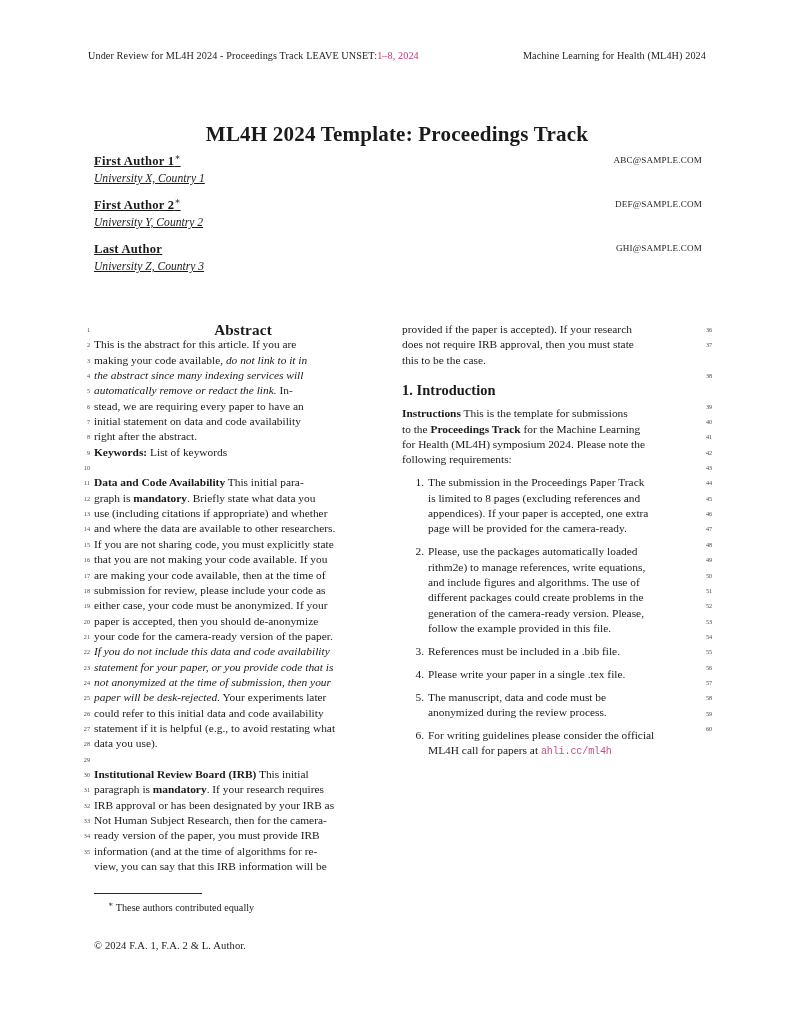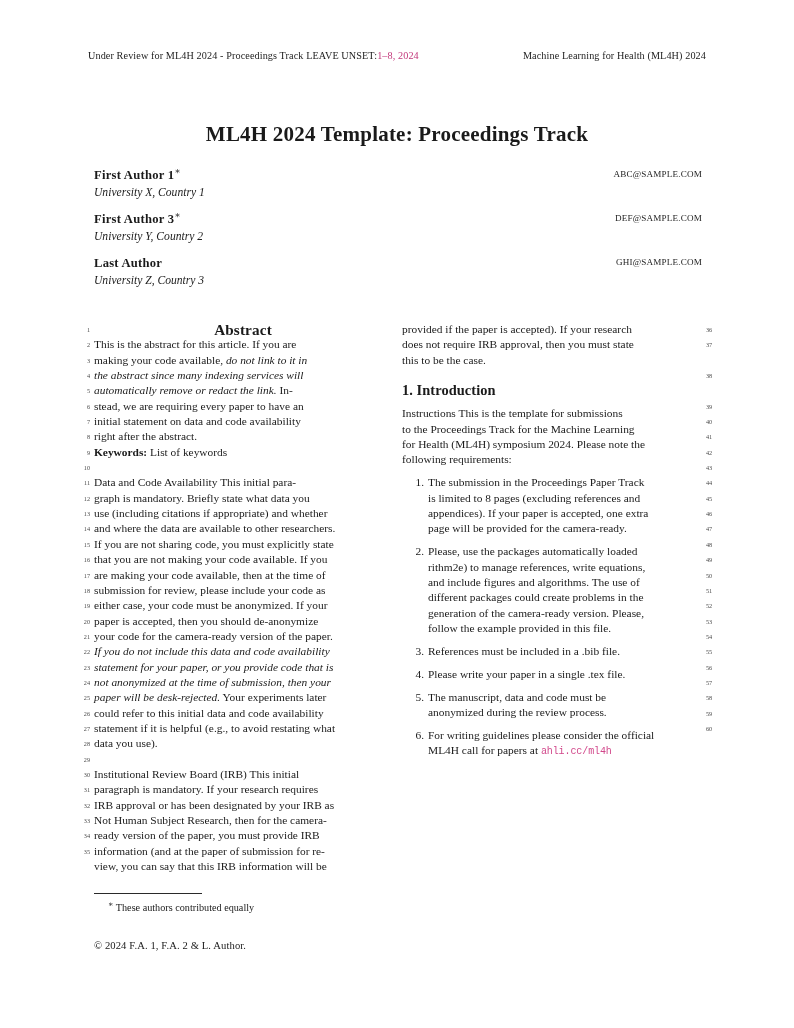--- a/index.html
+++ b/index.html
@@ -48,22 +48,23 @@
     text-align: center;
     font-size: 21px;
     font-weight: bold;
     letter-spacing: 0.01em;
   }
 
   
   .authors {
     position: absolute;
     left: 94px;
-    top: 166px;
+    top: 152px;
     width: 608px;
+    text-decoration: underline;
   }
   .author-block {
     position: relative;
     margin-bottom: 10px;
     height: 34px;
   }
   .author-name {
     font-size: 12.6px;
     font-weight: bold;
     letter-spacing: 0.02em;
@@ -128,21 +129,21 @@
   .abstract-title {
     text-align: center;
     font-size: 15.2px;
     font-weight: bold;
     line-height: 15.35px;
     margin: 0 0 0 0;
     letter-spacing: 0.01em;
   }
   .para { margin: 0; }
   .it { font-style: italic; }
-  .bf { font-weight: normal; }
+  .bf { font-weight: bold; }
   .kw { font-weight: bold; }
 
   .sec-title {
     font-size: 14.4px;
     font-weight: bold;
     line-height: 15.35px;
     margin: 0;
     letter-spacing: 0.005em;
   }
 
@@ -219,21 +220,21 @@
 
   <div class="title">ML4H 2024 Template: Proceedings Track</div>
 
   <div class="authors">
     <div class="author-block">
       <div class="author-name"><span>First Author 1</span><span class="star">∗</span></div>
       <div class="author-aff">University X, Country 1</div>
       <div class="author-email">ABC@SAMPLE.COM</div>
     </div>
     <div class="author-block">
-      <div class="author-name"><span>First Author 3</span><span class="star">∗</span></div>
+      <div class="author-name"><span>First Author 2</span><span class="star">∗</span></div>
       <div class="author-aff">University Y, Country 2</div>
       <div class="author-email">DEF@SAMPLE.COM</div>
     </div>
     <div class="author-block">
       <div class="author-name"><span>Last Author</span><span class="star"></span></div>
       <div class="author-aff">University Z, Country 3</div>
       <div class="author-email">GHI@SAMPLE.COM</div>
     </div>
   </div>
 
@@ -337,21 +338,21 @@
           <div><span>statement if it is helpful (e.g., to avoid restating what</span></div>
           <div><span>data you use).</span></div>
         </div>
       <div class="spacer-1"></div>
       <div class="para">
           <div><span class="bf">Institutional Review Board (IRB)</span><span>  This initial</span></div>
           <div><span>paragraph is </span><span class="bf">mandatory</span><span>. If your research requires</span></div>
           <div><span>IRB approval or has been designated by your IRB as</span></div>
           <div><span>Not Human Subject Research, then for the camera-</span></div>
           <div><span>ready version of the paper, you must provide IRB</span></div>
-          <div><span>information (and at the paper of submission for re-</span></div>
+          <div><span>information (and at the time of algorithms for re-</span></div>
           <div><span>view, you can say that this IRB information will be</span></div>
         </div>
     </div>
 
     <div class="col col-right">
       <div class="para">
           <div><span>provided if the paper is accepted). If your research</span></div>
           <div><span>does not require IRB approval, then you must state</span></div>
           <div><span>this to be the case.</span></div>
         </div>

